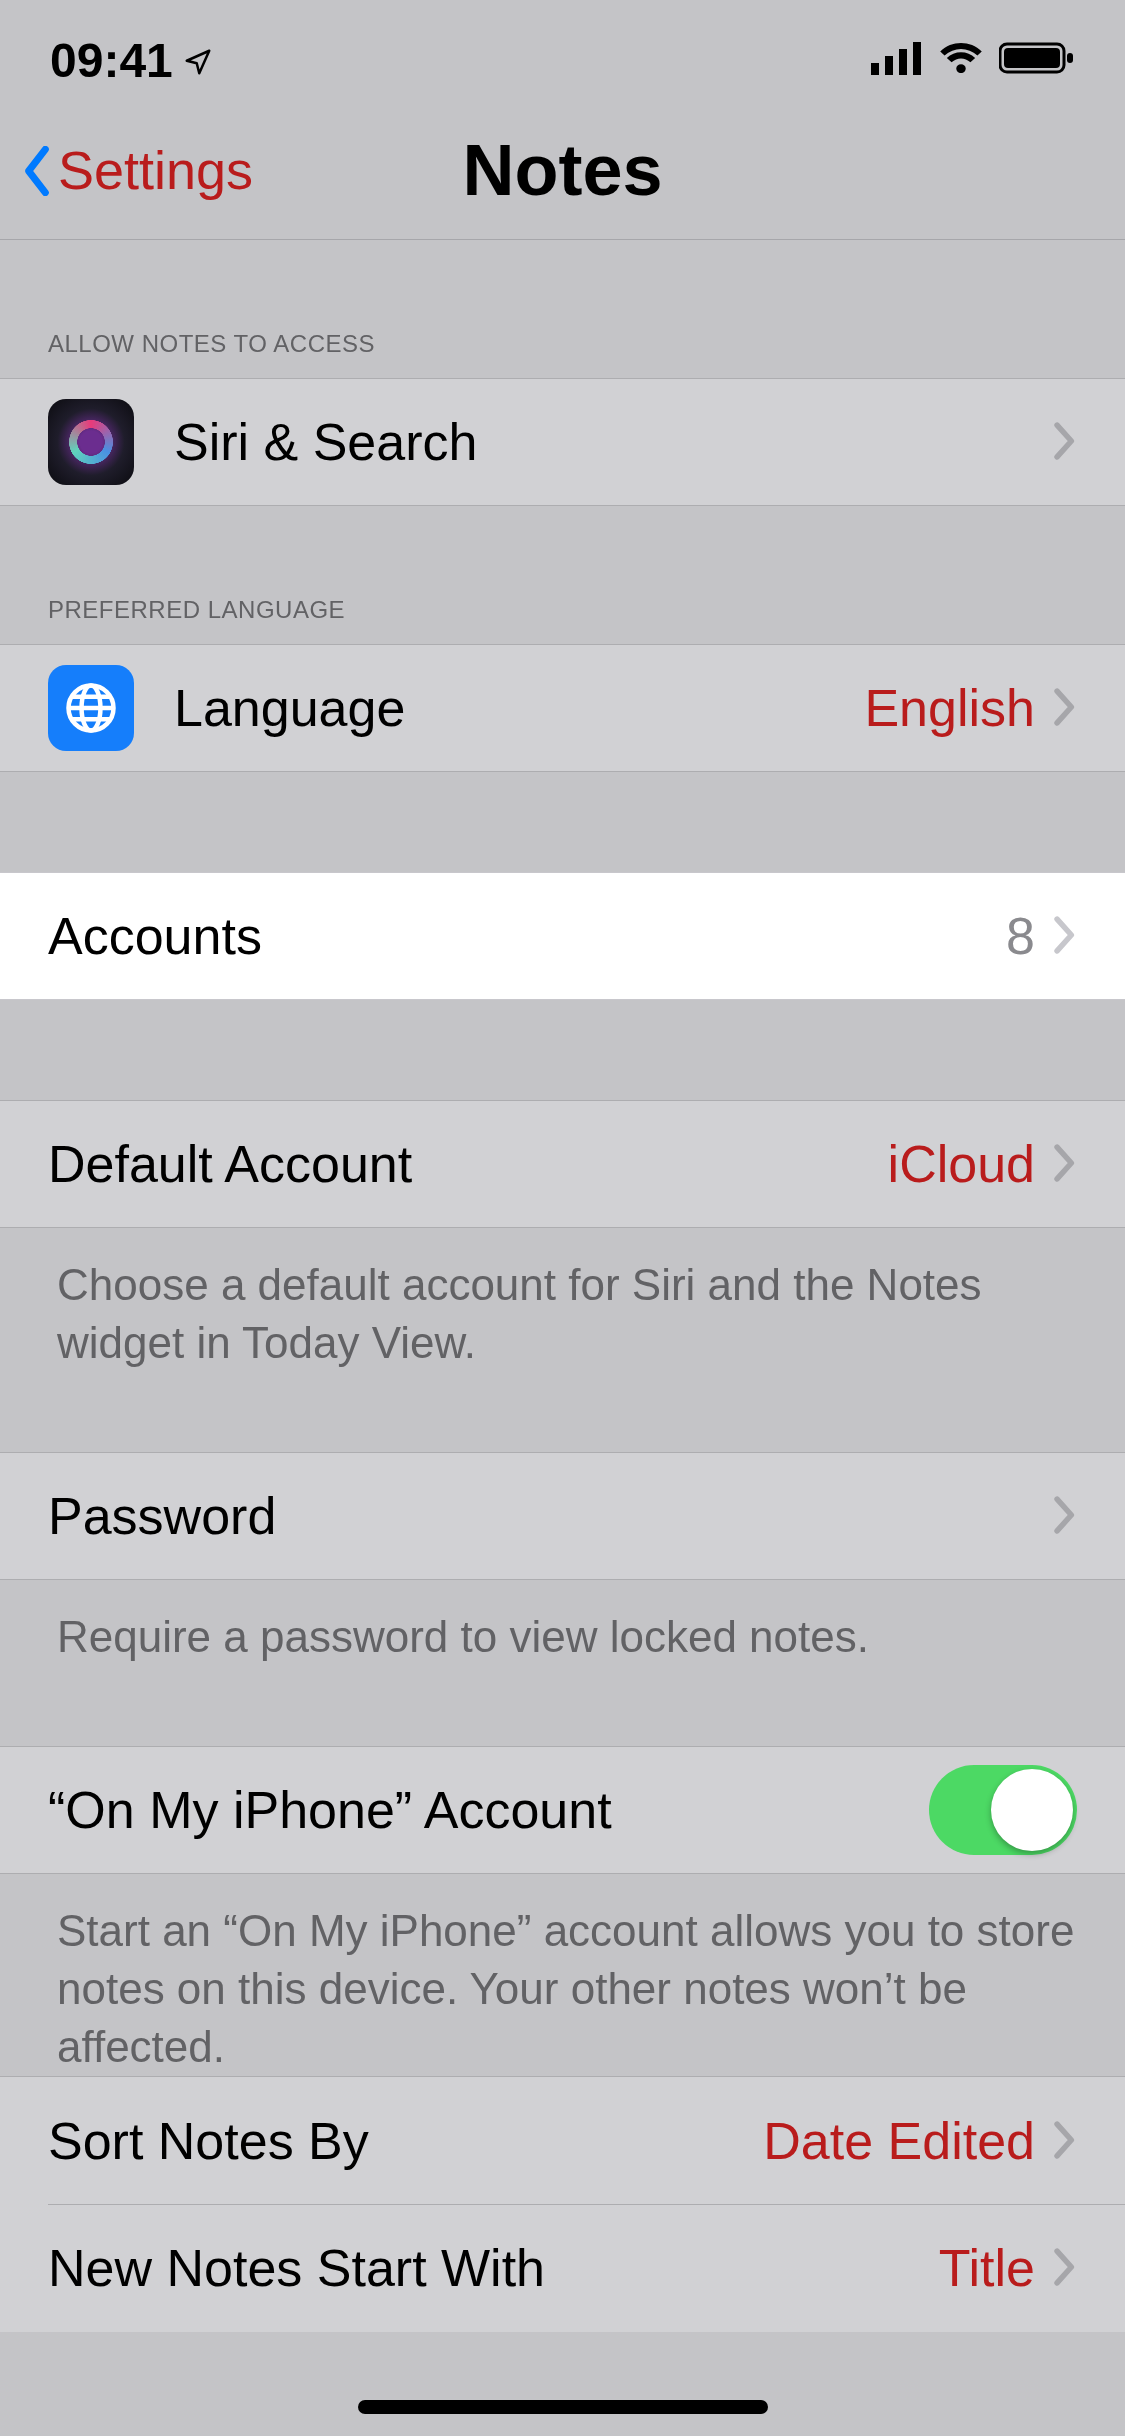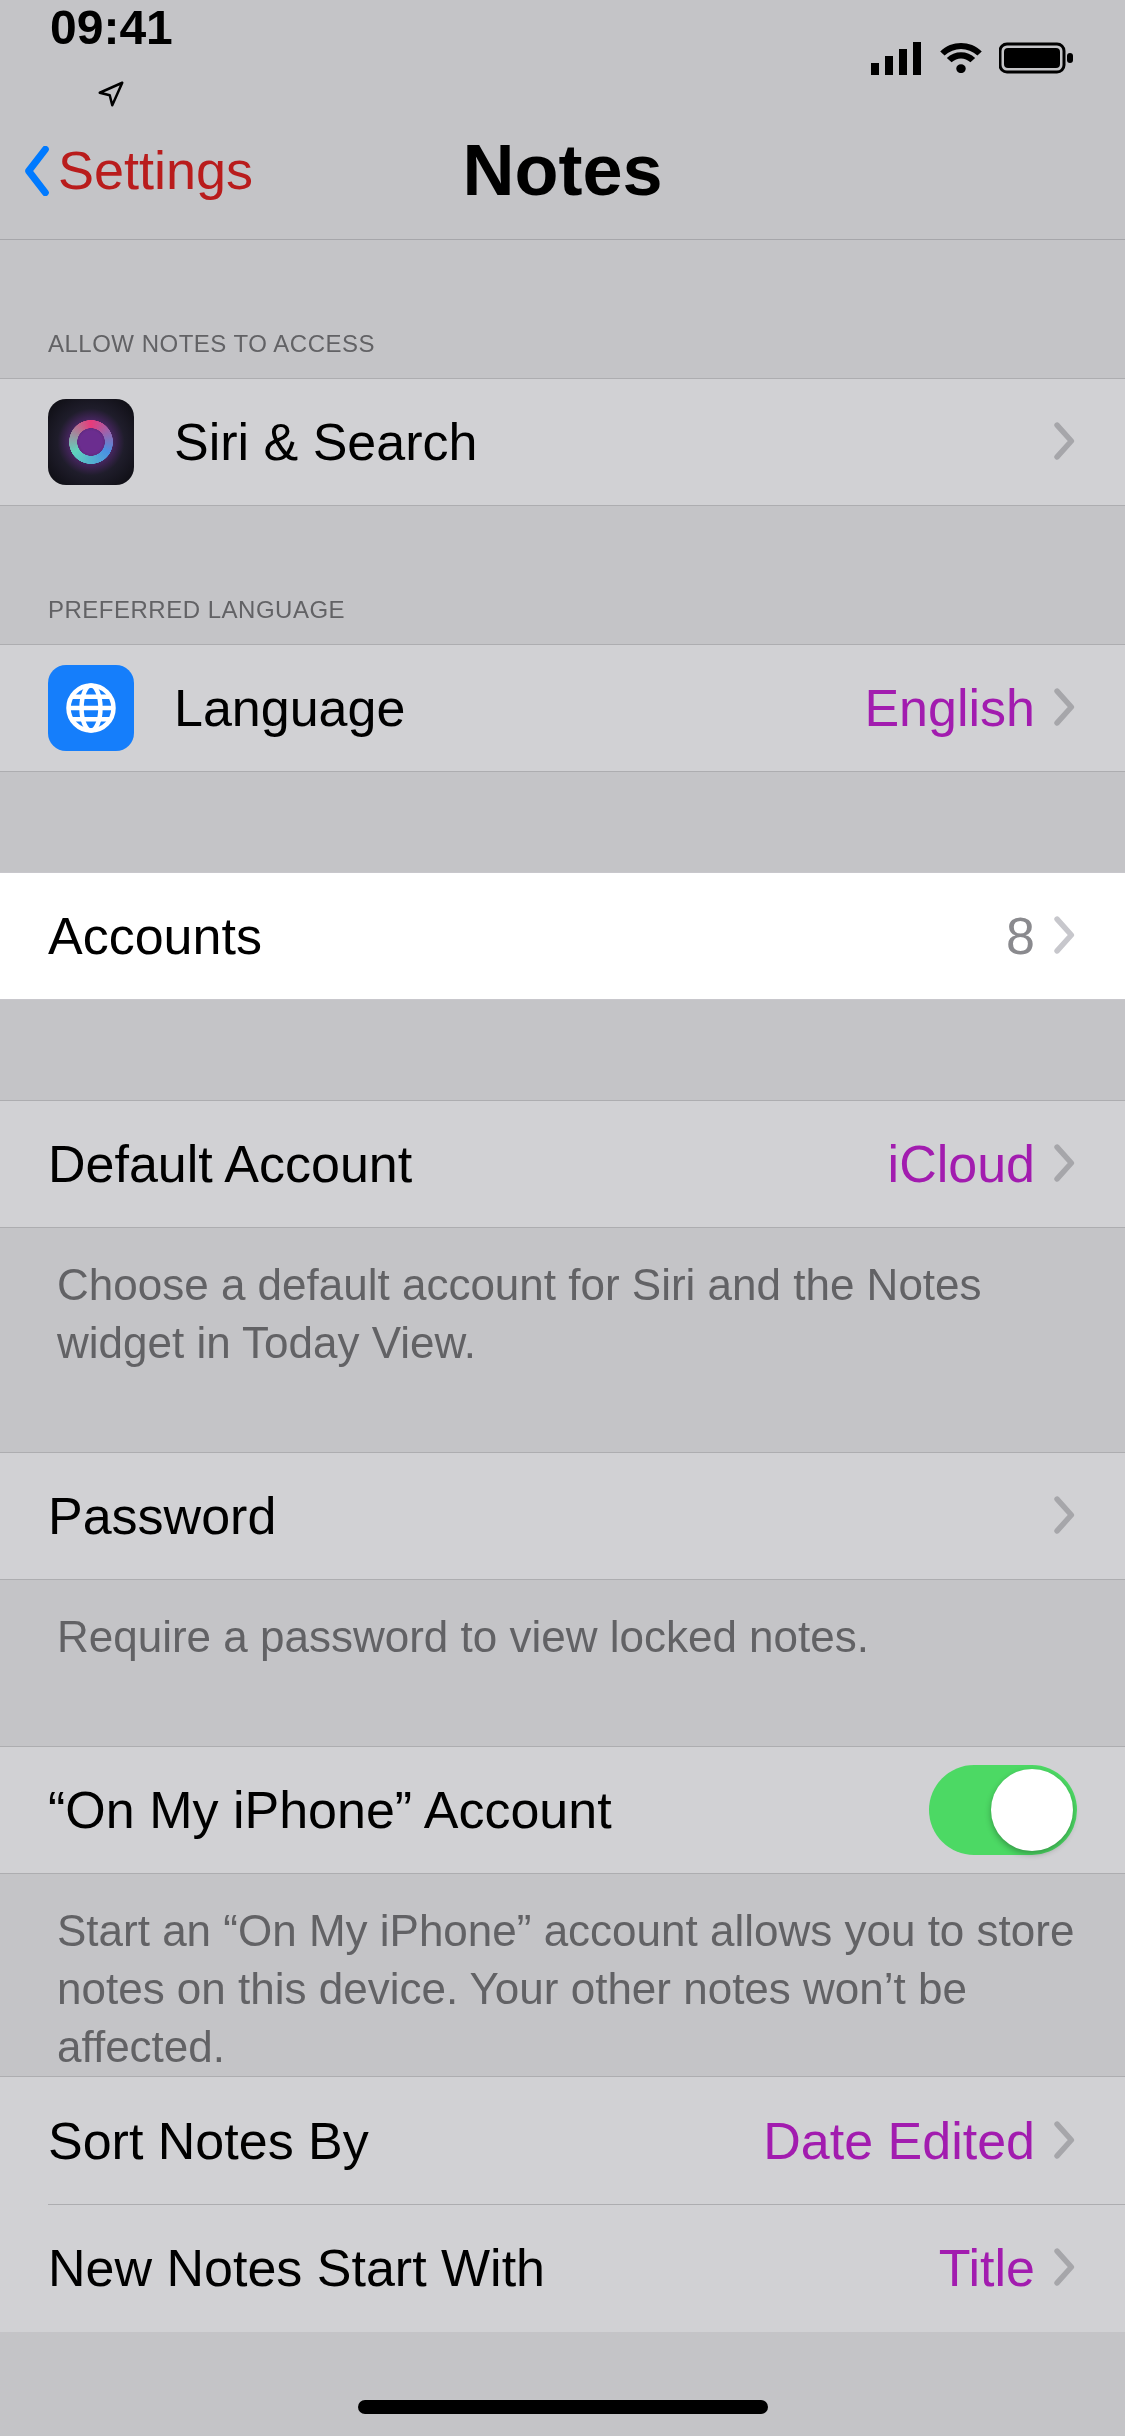--- a/index.html
+++ b/index.html
@@ -1,21 +1,21 @@
 <!DOCTYPE html>
 <html><head>
 <meta charset="utf-8">
 <style>
   * { margin: 0; padding: 0; box-sizing: border-box; }
   html, body { width: 1125px; height: 2436px; font-family: -apple-system, "Helvetica Neue", Helvetica, Arial, sans-serif; background: #c4c4c7; overflow: hidden; }
   .device { width: 1125px; height: 2436px; position: relative; background: #c4c4c7; }
 
   
   .status-bar { height: 100px; display: flex; justify-content: space-between; align-items: center; padding: 0 50px; padding-top: 20px;}
-  .status-left { display: flex; align-items: center; gap: 10px; font-size: 48px; font-weight: 700; flex-direction: column; }
+  .status-left { display: flex; align-items: center; gap: 10px; font-size: 48px; font-weight: 700; }
   .loc-icon { display:inline-block; }
   .status-right { display: flex; align-items: center; gap: 14px; }
 
   
   .nav-bar { height: 140px; display: flex; align-items: center; position: relative; border-bottom: 1px solid #a6a6aa; }
   .back { display: flex; align-items: center; color: #b91c1c; font-size: 54px; padding-left: 20px; }
   .back svg { margin-right: 4px; margin-top: 2px;}
   .nav-title { position: absolute; left: 0; right: 0; text-align: center; font-size: 72px; font-weight: 600; pointer-events: none;}
 
   
@@ -27,21 +27,21 @@
   .row .icon-box { width: 86px; height: 86px; border-radius: 18px; margin-right: 40px; flex-shrink: 0; display:flex; align-items:center; justify-content:center;}
   .icon-siri { background: radial-gradient(circle at 50% 50%, #6b2d8f 18%, #1f1d2b 55%, #0b0b0f 100%); position:relative;}
   .icon-siri::before{content:""; position:absolute; width:64px;height:64px;left:11px;top:11px;border-radius:50%;
     background: conic-gradient(from 0deg,#e93a7a,#4a90e2,#5fd3bc,#e93a7a);
     -webkit-mask: radial-gradient(circle, transparent 30%, black 31%, black 48%, transparent 49%);
             mask: radial-gradient(circle, transparent 30%, black 31%, black 48%, transparent 49%);
     filter: blur(0.5px);
   }
   .icon-lang { background: #157efb; color:#fff;}
   .row .label { flex: 1; }
-  .row .value { color: #a21caf; font-size: 52px; }
+  .row .value { color: #b91c1c; font-size: 52px; }
   .row.highlighted .value { color: #8a8a8e; }
   .chevron { margin-left: 18px; flex-shrink:0; }
   .footer-text { font-size: 44px; color: #626265; padding: 28px 48px 0 48px; line-height: 1.32; margin-left: 9px; }
   .gap { height: 100px; }
   .gap.sm { height: 80px; }
 
   
   .switch { width: 148px; height: 90px; border-radius: 45px; background: #4cd964; position: relative; flex-shrink:0;}
   .switch .knob { position: absolute; width: 82px; height: 82px; border-radius: 50%; background: #fff; top: 4px; right: 4px; box-shadow: 0 3px 6px rgba(0,0,0,0.3);}
 

